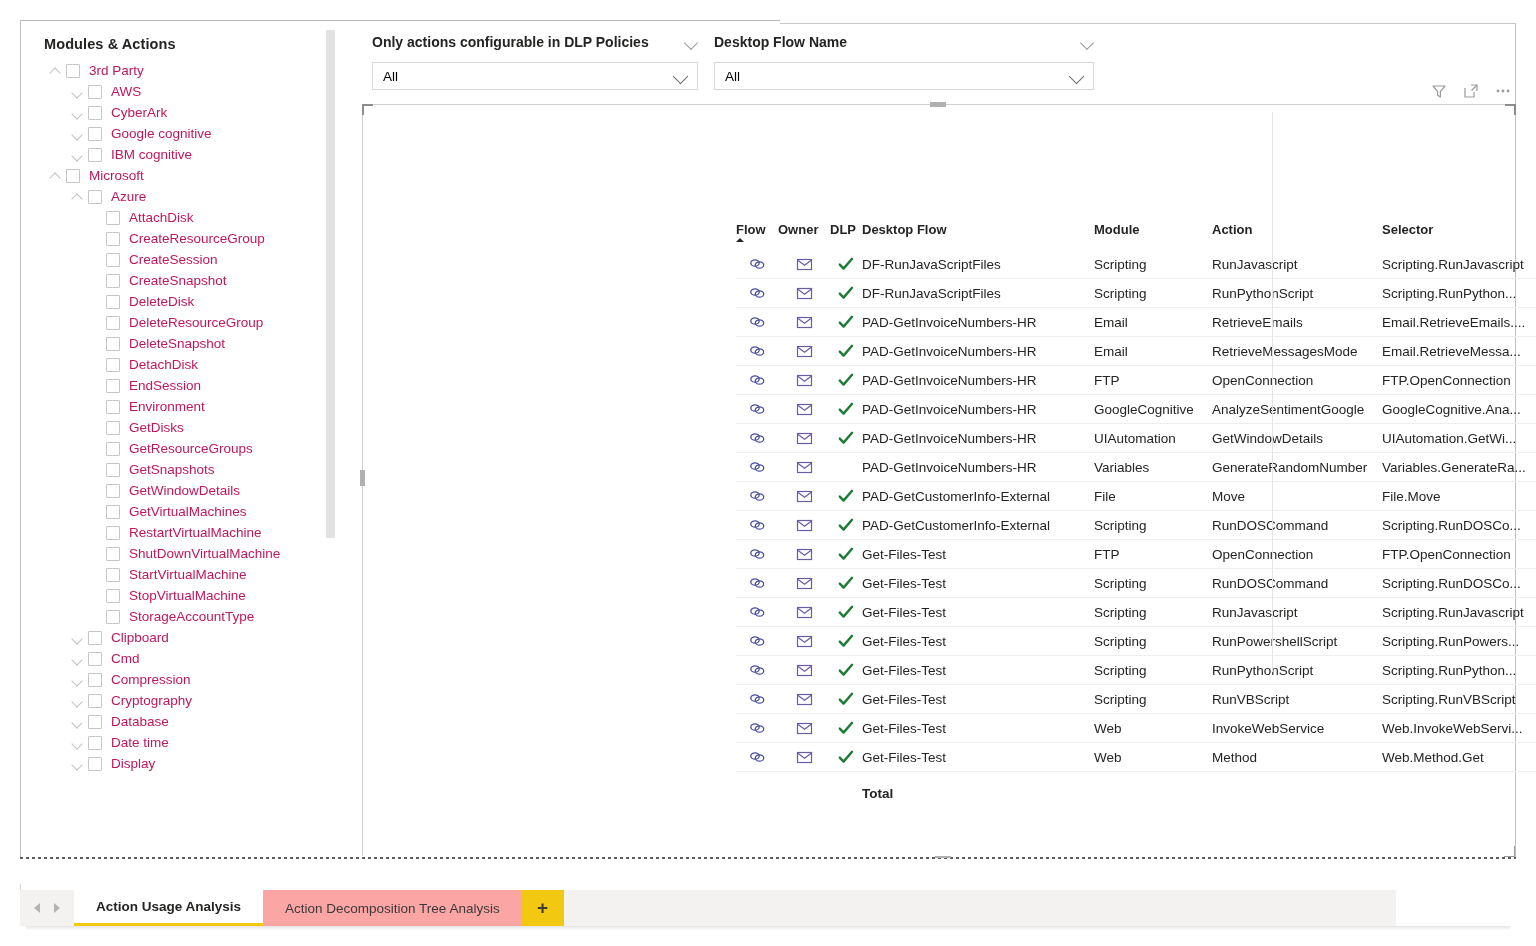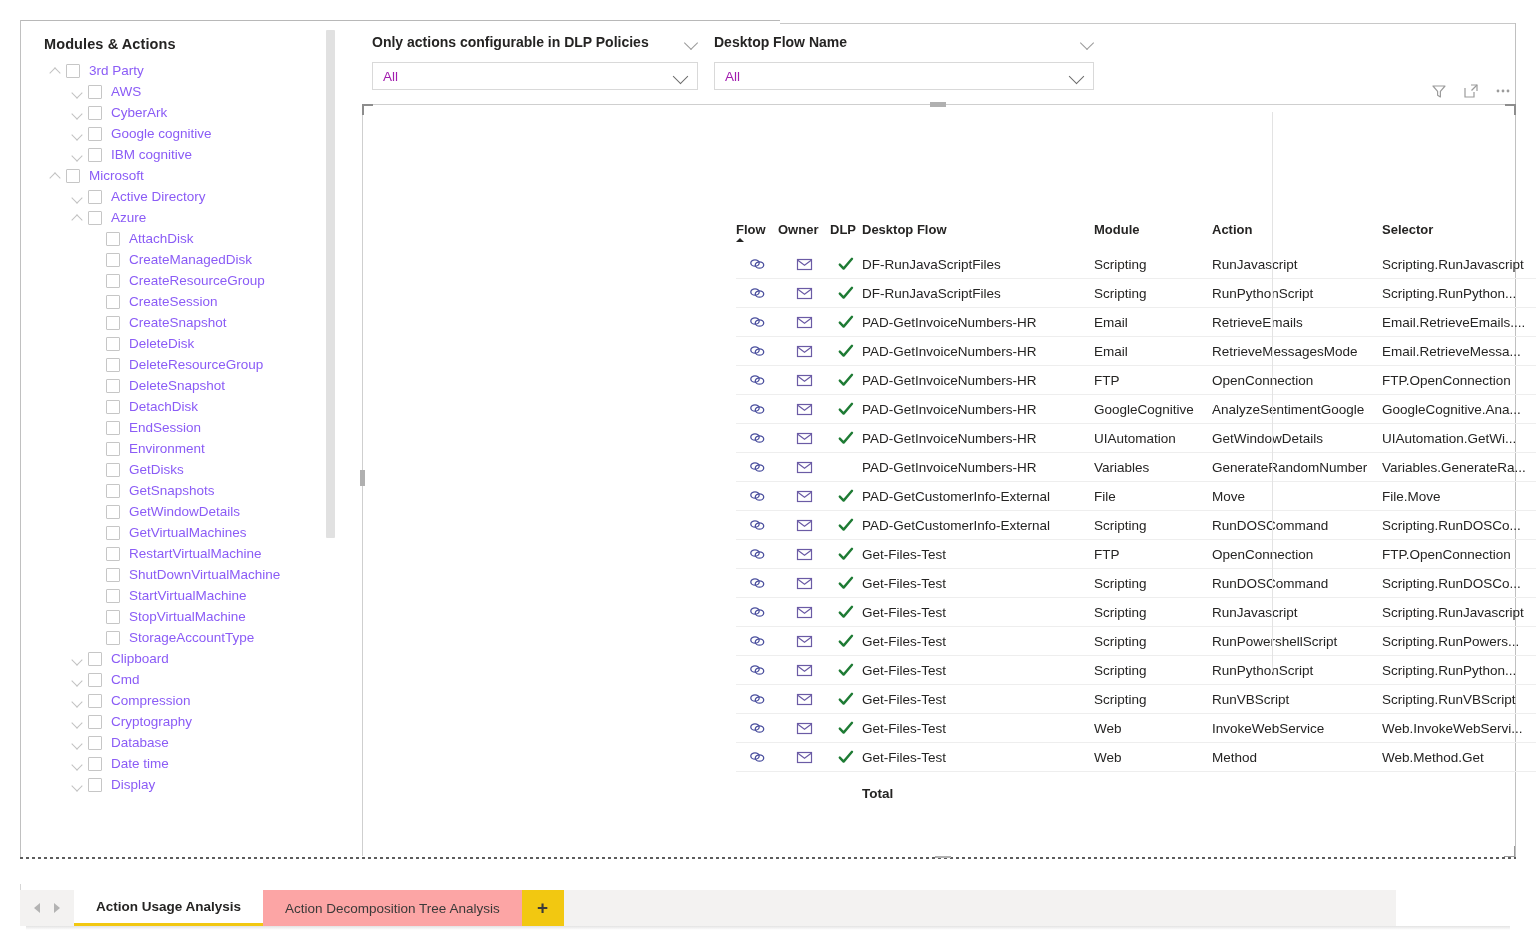--- a/index.html
+++ b/index.html
@@ -51,21 +51,21 @@
   #slicer-title {
     position: absolute; left: 18px; top: 8px;
     font-size: 14.5px; font-weight: bold; color: #252423; letter-spacing: .1px;
   }
   #tree {
     position: absolute; left: 0; top: 32px; width: 310px; height: 794px;
     overflow: hidden;
   }
   .tnode {
     position: relative; display: flex; align-items: center;
-    height: 21px; font-size: 13.5px; color: #8b5cf6; white-space: nowrap;
+    height: 21px; font-size: 13.5px; color: #be185d; white-space: nowrap;
   }
   .chev {
     width: 16px; height: 16px; flex: 0 0 16px; position: relative;
     margin-right: 2px;
   }
   .chev::before {
     content: ""; position: absolute; left: 3px; top: 5px;
     width: 7px; height: 7px;
     border-right: 1.4px solid #c2c2c2; border-bottom: 1.4px solid #c2c2c2;
     transform: rotate(45deg);
@@ -104,21 +104,21 @@
     content: ""; position: absolute; left: 2px; top: 3px;
     width: 9px; height: 9px;
     border-right: 1.3px solid #9a9a9a; border-bottom: 1.3px solid #9a9a9a;
     transform: rotate(45deg);
   }
   .filter-box {
     margin-top: 12px; height: 28px; border: 1px solid #d9d9d9; background: #fff;
     display: flex; align-items: center; padding: 0 8px 0 10px;
     justify-content: space-between;
   }
-  .filter-val { font-size: 13.5px; color: #a21caf; }
+  .filter-val { font-size: 13.5px; color: #000000; }
   .filter-box-caret { width: 16px; height: 16px; position: relative; }
   .filter-box-caret::before {
     content: ""; position: absolute; left: 2px; top: 3px;
     width: 10px; height: 10px;
     border-right: 1.4px solid #6b6b6b; border-bottom: 1.4px solid #6b6b6b;
     transform: rotate(45deg);
   }
 
   #filter-dlp { left: 372px; top: 34px; width: 326px; }
   #filter-flow { left: 714px; top: 34px; width: 380px; }
@@ -267,39 +267,30 @@
           <span class="chev"></span>
           <span class="cbx"></span>
           <span>IBM cognitive</span>
         </div>
         <div class="tnode lvl0">
           <span class="chev up"></span>
           <span class="cbx"></span>
           <span>Microsoft</span>
         </div>
         <div class="tnode lvl1">
-          <span class="chev"></span>
-          <span class="cbx"></span>
-          <span>Active Directory</span>
-        </div>
-        <div class="tnode lvl1">
           <span class="chev up"></span>
           <span class="cbx"></span>
           <span>Azure</span>
         </div>
         <div class="tnode lvl2">
           <span class="cbx"></span>
           <span>AttachDisk</span>
         </div>
         <div class="tnode lvl2">
           <span class="cbx"></span>
-          <span>CreateManagedDisk</span>
-        </div>
-        <div class="tnode lvl2">
-          <span class="cbx"></span>
           <span>CreateResourceGroup</span>
         </div>
         <div class="tnode lvl2">
           <span class="cbx"></span>
           <span>CreateSession</span>
         </div>
         <div class="tnode lvl2">
           <span class="cbx"></span>
           <span>CreateSnapshot</span>
         </div>
@@ -323,20 +314,24 @@
           <span class="cbx"></span>
           <span>EndSession</span>
         </div>
         <div class="tnode lvl2">
           <span class="cbx"></span>
           <span>Environment</span>
         </div>
         <div class="tnode lvl2">
           <span class="cbx"></span>
           <span>GetDisks</span>
+        </div>
+        <div class="tnode lvl2">
+          <span class="cbx"></span>
+          <span>GetResourceGroups</span>
         </div>
         <div class="tnode lvl2">
           <span class="cbx"></span>
           <span>GetSnapshots</span>
         </div>
         <div class="tnode lvl2">
           <span class="cbx"></span>
           <span>GetWindowDetails</span>
         </div>
         <div class="tnode lvl2">

